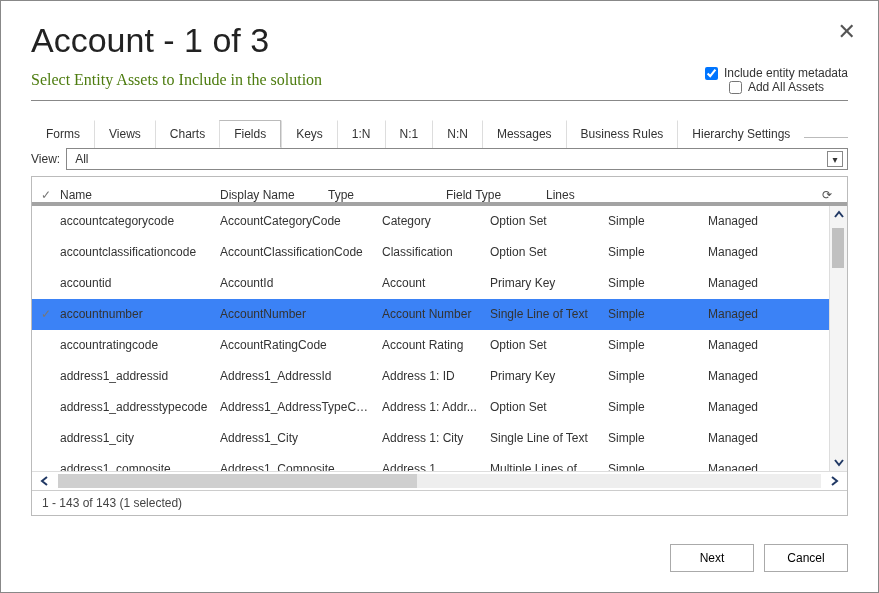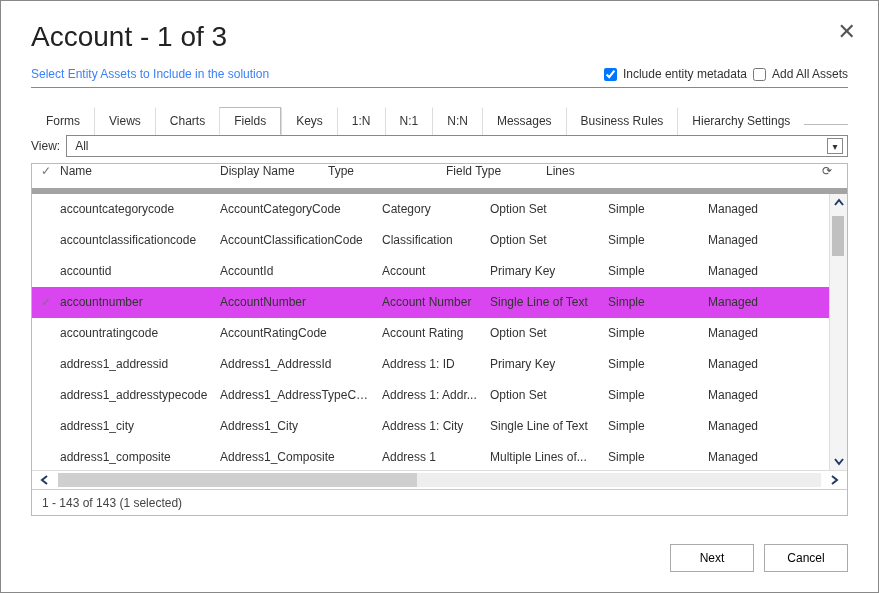--- a/index.html
+++ b/index.html
@@ -9,24 +9,24 @@
     color: #333;
     width: 879px;
     height: 593px;
     overflow: hidden;
     position: relative;
     border: 1px solid #888;
     box-shadow: 0 0 8px rgba(0,0,0,0.3);
   }
   .dialog { position: absolute; inset: 0; padding: 20px 30px; display: flex; flex-direction: column; }
   .close-btn { position: absolute; top: 18px; right: 22px; font-size: 22px; color: #555; cursor: pointer; font-weight: 300; }
-  .page-title { font-size: 28px; font-weight: 300; color: #222; margin-bottom: 14px; }
+  .page-title { font-size: 34px; font-weight: 300; color: #222; margin-bottom: 6px; }
   .subtitle-row { display: flex; justify-content: space-between; align-items: center; border-bottom: 1px solid #888; padding-bottom: 6px; margin-bottom: 8px; }
-  .subtitle { font-size: 12px; color: #3b82f6; }
-  .subtitle-right { display: flex; gap: 6px; font-size: 12px; align-items: center; }
+  .subtitle { font-size: 16px; color: #4d7c0f; font-family: Liberation Serif, serif; }
+  .subtitle-right { display: flex; gap: 0; font-size: 12px; align-items: center; flex-direction: column; }
   .chk-wrap { display: inline-flex; align-items: center; gap: 6px; cursor: pointer; }
   .chk-wrap input { width: 13px; height: 13px; }
 
   .tabs { display: flex; border-bottom: 1px solid #bbb; }
   .tab {
     padding: 6px 14px;
     font-size: 12px;
     color: #333;
     cursor: pointer;
     border: 1px solid transparent;
@@ -52,23 +52,23 @@
     align-items: center;
     border: 1px solid #888;
     height: 22px;
     padding: 0 4px 0 8px;
     font-size: 12px;
     cursor: pointer;
   }
   .view-caret { width: 16px; height: 16px; border: 1px solid #888; display: flex; align-items: center; justify-content: center; font-size: 10px; }
 
   .grid-wrap { flex: 1; border: 1px solid #bbb; display: flex; flex-direction: column; overflow: hidden; }
-  .grid-head { display: flex; align-items: flex-start; height: 30px; border-bottom: 6px solid #a3a3a3; font-size: 12px; color: #333; }
+  .grid-head { display: flex; align-items: flex-end; height: 30px; border-bottom: 4px solid #a3a3a3; font-size: 12px; color: #333; }
   .grid-row { display: flex; align-items: center; height: 31px; font-size: 12px; color: #333; }
-  .grid-row.selected { background: #d946ef; }
+  .grid-row.selected { background: #3b82f6; }
   .grid-body { overflow: hidden; position: relative; }
 
   .col-chk { width: 28px; display: flex; align-items: center; justify-content: center; color: #888; }
   .col-name { width: 160px; padding-right: 8px; white-space: nowrap; overflow: hidden; text-overflow: ellipsis; }
   .col-schema { width: 162px; padding-right: 8px; white-space: nowrap; overflow: hidden; text-overflow: ellipsis; }
   .col-disp { width: 108px; padding-right: 8px; white-space: nowrap; overflow: hidden; text-overflow: ellipsis; }
   .col-type { width: 118px; padding-right: 12px; white-space: nowrap; overflow: hidden; text-overflow: ellipsis; }
   .col-ftype { width: 100px; padding-right: 8px; white-space: nowrap; overflow: hidden; text-overflow: ellipsis; }
   .col-state { width: 100px; padding-right: 8px; white-space: nowrap; overflow: hidden; text-overflow: ellipsis; }
   .col-refresh { width: 24px; display: flex; align-items: center; justify-content: center; color: #555; cursor: pointer; margin-left: auto; margin-right: 8px;}

